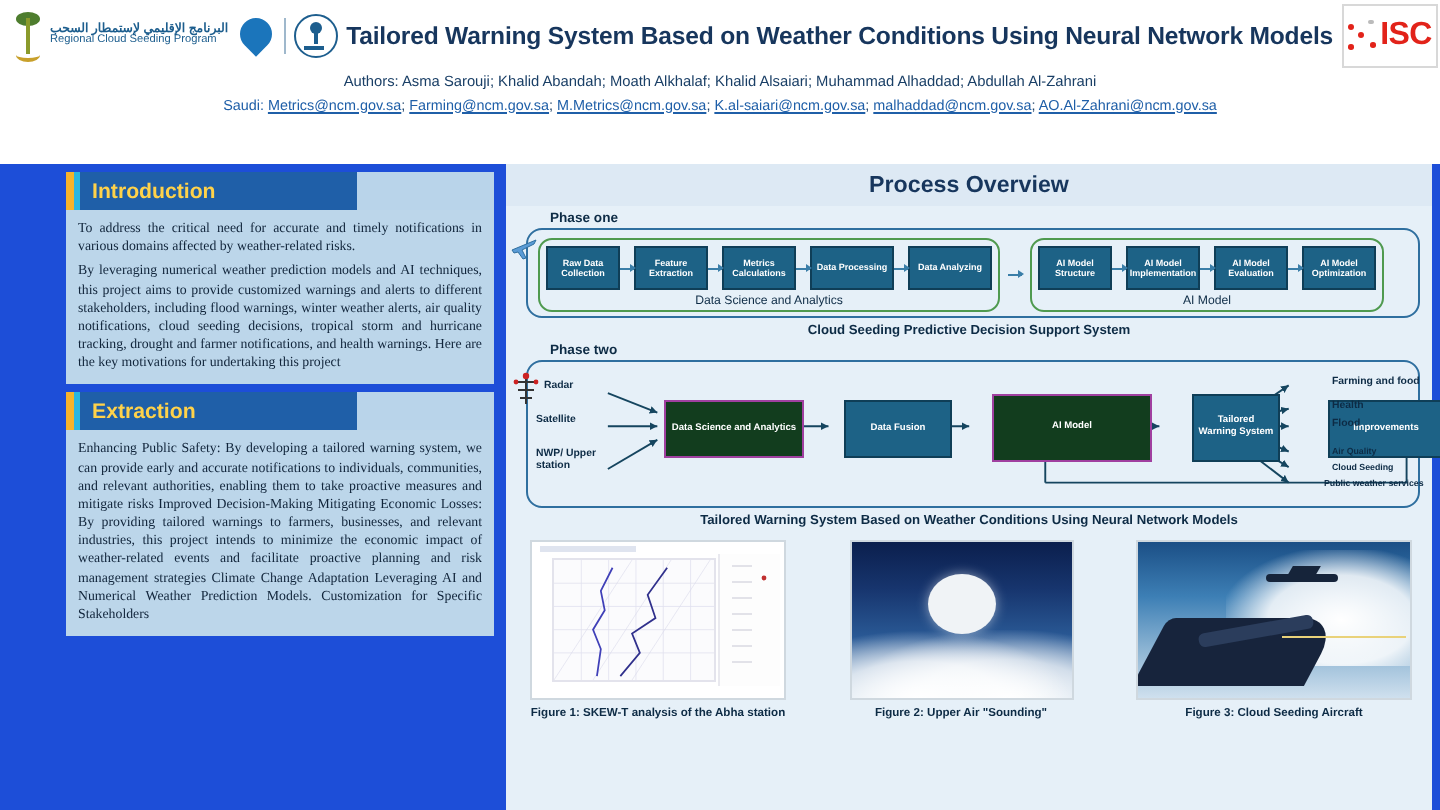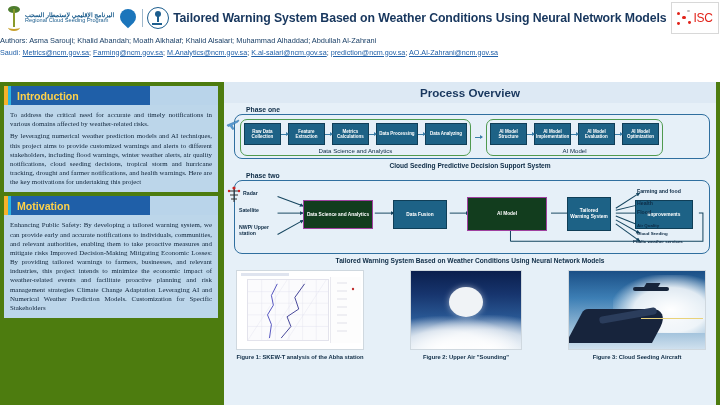--- a/index.html
+++ b/index.html
@@ -2,21 +2,21 @@
 <html><head>
 <meta charset="utf-8">
 <style>
   html,body{margin:0;padding:0;}
   body{
     width:720px;height:405px;overflow:hidden;
     font-family:"Liberation Sans", sans-serif;
     background:#ffffff;
     color:#17365d;
   }
-  .poster{position:relative;width:720px;height:405px;background:#4d7c0f;}
+  .poster{position:relative;width:720px;height:405px;background:#1d4ed8;}
 
   
   .header{position:relative;height:82px;background:#ffffff;border-bottom:none;}
   .hdr-top{display:flex;align-items:center;height:34px;padding:2px 6px 0 6px;box-sizing:border-box;}
   .rcsp-logo{display:flex;align-items:center;gap:3px;flex:0 0 auto;}
   .tree-ico{width:16px;height:26px;position:relative;}
   .tree-ico .trunk{position:absolute;left:7px;top:4px;width:2px;height:18px;background:#8a9a2b;}
   .tree-ico .crown{position:absolute;left:2px;top:1px;width:12px;height:7px;border-radius:50%;background:#4e7d2e;}
   .tree-ico .roots{position:absolute;left:2px;bottom:0px;width:12px;height:5px;border-bottom:2px solid #c8a02b;border-radius:0 0 50% 50%;}
   .rcsp-text{line-height:1.05;}
@@ -37,31 +37,31 @@
     flex:0 0 auto;width:46px;height:30px;background:#fff;border:1px solid #d8d8d8;
     display:flex;align-items:center;justify-content:center;gap:1px;margin-right:2px;
   }
   .isc-mark{width:16px;height:16px;position:relative;}
   .isc-mark i{position:absolute;background:#e2231a;border-radius:50%;}
   .isc-mark .n1{left:1px;top:2px;width:3px;height:3px;}
   .isc-mark .n2{left:11px;top:0px;width:2.4px;height:2.4px;background:#bbb;}
   .isc-mark .n3{left:6px;top:6px;width:3.2px;height:3.2px;}
   .isc-mark .n4{left:1px;top:12px;width:2.8px;height:2.8px;}
   .isc-mark .n5{left:12px;top:11px;width:2.8px;height:2.8px;}
-  .isc-txt{font-size:12px;font-weight:normal;color:#e2231a;letter-spacing:-0.3px;}
-
-  .hdr-meta{text-align:left;padding-top:2px;}
+  .isc-txt{font-size:16px;font-weight:bold;color:#e2231a;letter-spacing:-0.3px;}
+
+  .hdr-meta{text-align:center;padding-top:2px;}
   .authors{font-size:7.4px;color:#1a3f66;}
   .emails{font-size:7.2px;color:#1f5fa8;margin-top:2.5px;}
   .emails a{color:#1f5fa8;text-decoration:underline;}
   .emails .sep{color:#1a3f66;text-decoration:none;}
   .affil{font-size:7.6px;color:#1a3f66;margin-top:2.5px;}
 
   
-  .content{position:relative;display:flex;height:323px;padding:0;box-sizing:border-box;}
+  .content{position:relative;display:flex;height:323px;padding:0;box-sizing:border-box;margin-left:29px;}
   .left-col{width:222px;flex:0 0 222px;padding:0 4px 0 4px;box-sizing:border-box;}
   .right-col{flex:1 1 auto;padding:0 4px 0 2px;box-sizing:border-box;}
 
   
   .sec-head{
     position:relative;height:19px;display:flex;align-items:center;
     background:linear-gradient(to right,#1f5fa8 0%,#1f5fa8 68%,#b9d4ea 68%,#b9d4ea 100%);
     margin-top:4px;
   }
   .sec-head .bar-y{position:absolute;left:0;top:0;width:4px;height:100%;background:#f7b32b;}
@@ -190,23 +190,23 @@
         <div class="isc-txt">ISC</div>
       </div>
     </div>
 
     <div class="hdr-meta">
       <div class="authors">Authors: Asma Sarouji;  Khalid Abandah; Moath Alkhalaf; Khalid Alsaiari; Muhammad Alhaddad; Abdullah Al-Zahrani</div>
       <div class="emails">
         <span>Saudi:</span>
         <a href="#">Metrics@ncm.gov.sa</a><span class="sep">;</span>
         <a href="#">Farming@ncm.gov.sa</a><span class="sep">;</span>
-        <a href="#">M.Analytics@ncm.gov.sa</a><span class="sep">;</span>
+        <a href="#">M.Metrics@ncm.gov.sa</a><span class="sep">;</span>
         <a href="#">K.al-saiari@ncm.gov.sa</a><span class="sep">;</span>
-        <a href="#">prediction@ncm.gov.sa</a><span class="sep">;</span>
+        <a href="#">malhaddad@ncm.gov.sa</a><span class="sep">;</span>
         <a href="#">AO.Al-Zahrani@ncm.gov.sa</a>
       </div>
     </div>
   </div>
 
   <div class="content">
 
     <div class="left-col">
 
       <div class="sec-head">
@@ -215,21 +215,21 @@
         <div class="stitle">Introduction</div>
       </div>
       <div class="sec-body">
         <p>To address the critical need for accurate and timely notifications in various domains affected by weather-related risks.</p>
         <p>By leveraging numerical weather prediction models and AI techniques, this project aims to provide customized warnings and alerts to different stakeholders, including flood warnings, winter weather alerts, air quality notifications, cloud seeding decisions, tropical storm and hurricane tracking, drought and farmer notifications, and health warnings. Here are the key motivations for undertaking this project</p>
       </div>
 
       <div class="sec-head">
         <div class="bar-y"></div>
         <div class="bar-c"></div>
-        <div class="stitle">Motivation</div>
+        <div class="stitle">Extraction</div>
       </div>
       <div class="sec-body">
         <p>Enhancing Public Safety: By developing a tailored warning system, we can provide early and accurate notifications to individuals, communities, and relevant authorities, enabling them to take proactive measures and mitigate risks Improved Decision-Making Mitigating Economic Losses: By providing tailored warnings to farmers, businesses, and relevant industries, this project intends to minimize the economic impact of weather-related events and facilitate proactive planning and risk management strategies Climate Change Adaptation Leveraging AI and Numerical Weather Prediction Models. Customization for Specific Stakeholders</p>
       </div>
 
     </div>
 
     <div class="right-col">
       <div class="po-wrap">
 

